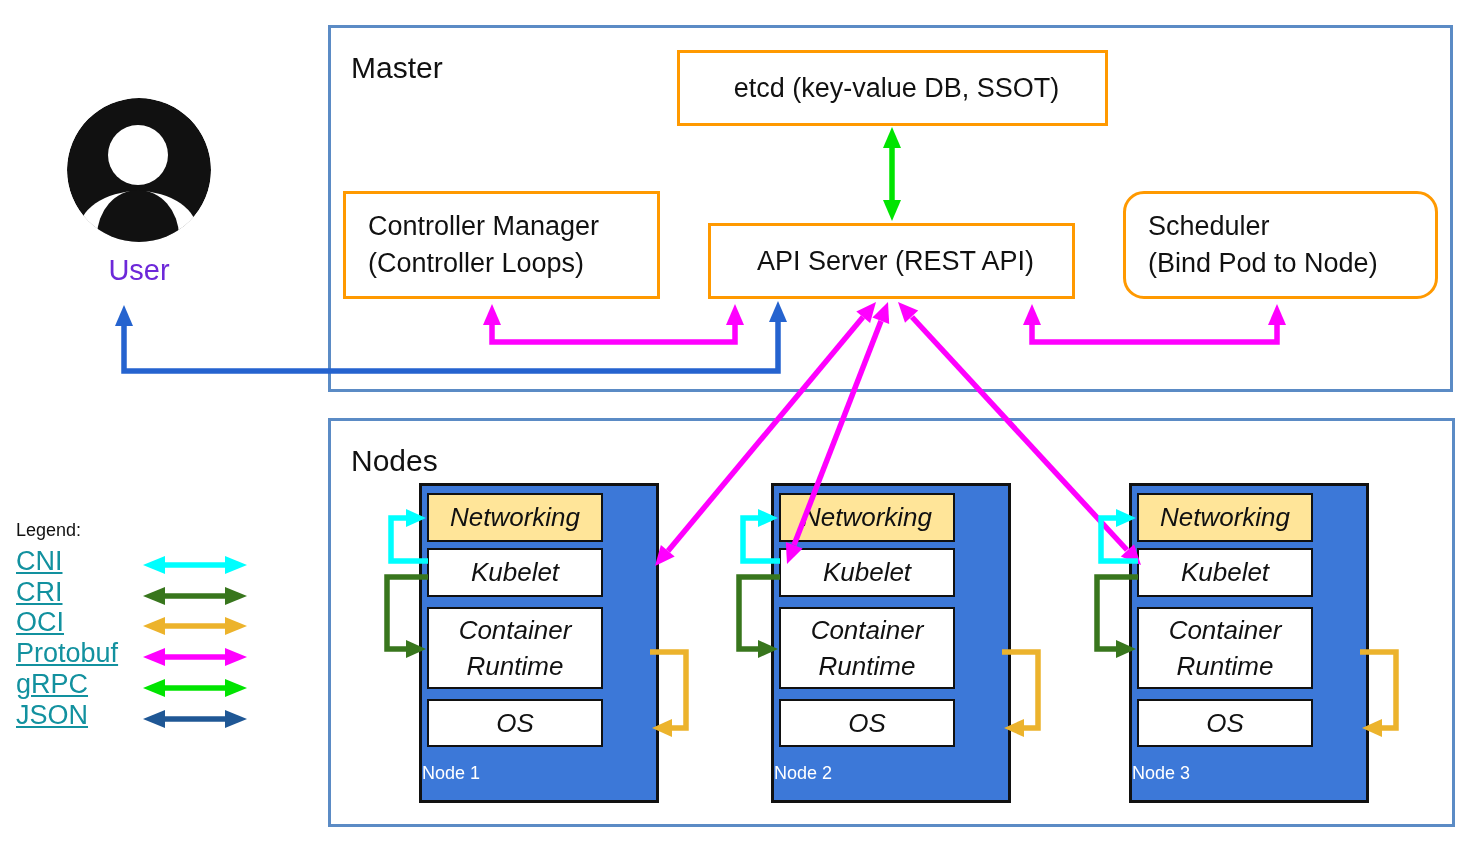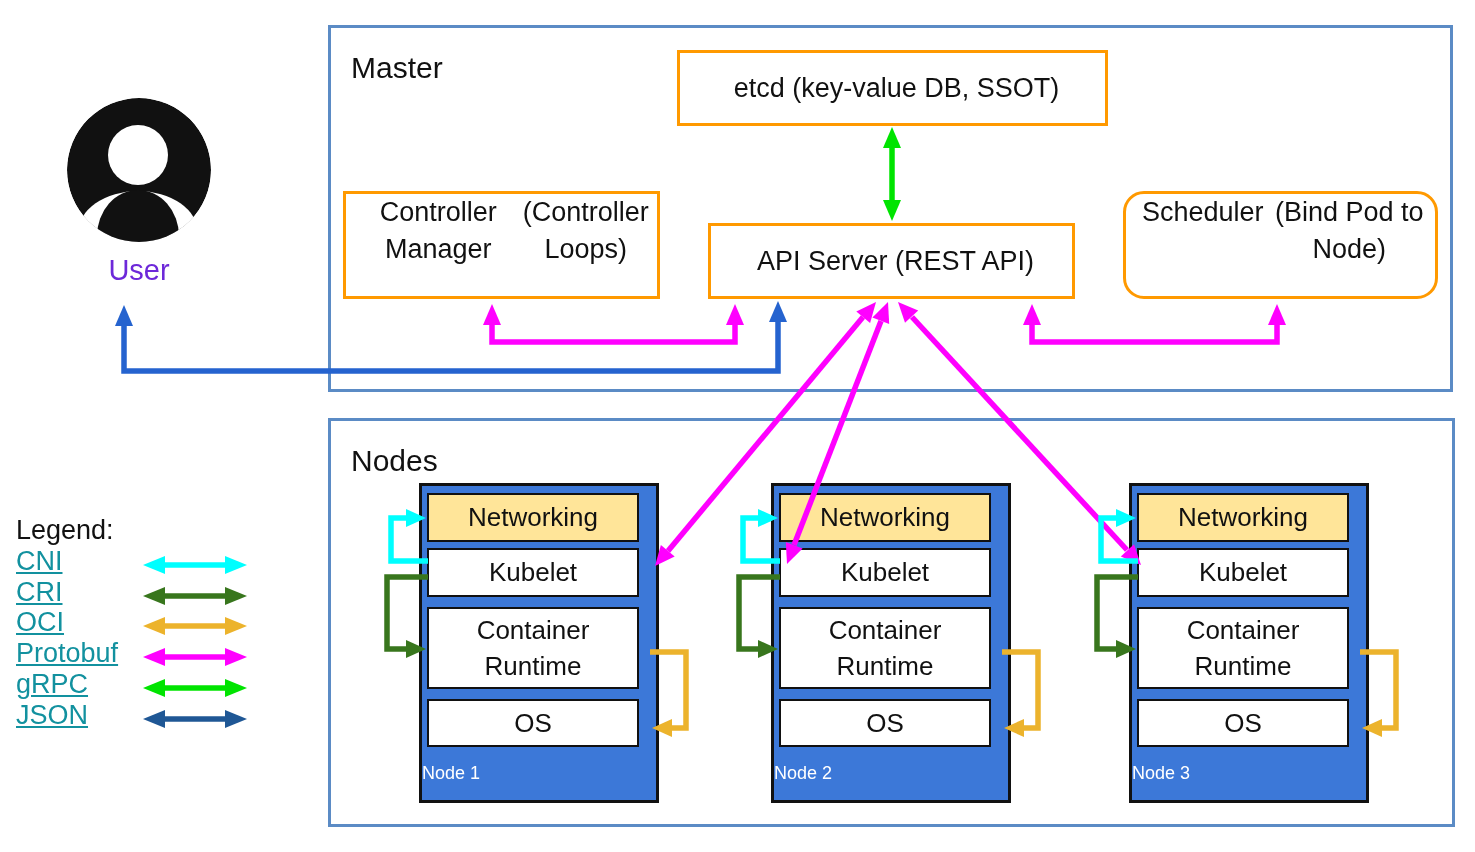--- a/index.html
+++ b/index.html
@@ -8,48 +8,48 @@
 
   
   .frame{position:absolute;border:3px solid var(--c-frame,#5b8bc5);background:transparent;box-sizing:border-box;}
   .frame-master{left:328px;top:25px;width:1125px;height:367px;}
   .frame-nodes{left:328px;top:418px;width:1127px;height:409px;}
   .frame-title{position:absolute;left:20px;top:24px;font-size:30px;line-height:32px;color:#111;}
 
   
   .obox{position:absolute;border:3px solid var(--c-box-border,#ff9900);background:#fff;box-sizing:border-box;
         font-size:27px;color:#111;display:flex;align-items:center;justify-content:center;text-align:center;padding-left:8px;}
-  .obox.left{justify-content:flex-start;text-align:center;padding-left:16px;flex-direction:row;align-items:flex-start;justify-content:center;line-height:37px;}
+  .obox.left{justify-content:flex-start;text-align:right;padding-left:22px;flex-direction:column;align-items:flex-start;justify-content:center;line-height:37px;}
   .obox-etcd{left:677px;top:50px;width:431px;height:76px;}
   .obox-api{left:708px;top:223px;width:367px;height:76px;}
   .obox-cm{left:343px;top:191px;width:317px;height:108px;}
   .obox-sched{left:1123px;top:191px;width:315px;height:108px;border-radius:21px;}
 
   
   .knode{position:absolute;top:483px;width:240px;height:320px;background:var(--c-node-fill,#3c78d8);
          border:3px solid var(--c-node-border,#111);box-sizing:border-box;}
-  .knode .layer{position:absolute;left:5px;width:212px;background:#fff;border:2px solid var(--c-node-border,#111);
+  .knode .layer{position:absolute;left:5px;width:176px;background:#fff;border:2px solid var(--c-node-border,#111);
          box-sizing:border-box;display:flex;align-items:center;justify-content:center;text-align:center;
-         font-size:26px;color:#111;}
+         font-size:26px;color:#111;font-style:italic;}
   .layer-networking{top:7px;height:49px;background:var(--c-networking-fill,#ffe599) !important;}
   .layer-kubelet{top:62px;height:49px;}
   .layer-runtime{top:121px;height:82px;line-height:36px;}
   .layer-runtime span{display:block;max-width:150px;}
   .layer-os{top:213px;height:48px;}
   .knode .nlabel{position:absolute;left:0;top:273px;width:100%;text-align:left;
          color:#fff;font-size:18px;line-height:28px;}
   .knode-1{left:419px;} .knode-2{left:771px;} .knode-3{left:1129px;}
 
   
   .user-icon{position:absolute;left:64px;top:98px;}
   .user-label{position:absolute;left:64px;top:254px;width:150px;text-align:center;font-size:29px;color:#6d28d9;}
 
   
   .legend{position:absolute;left:16px;top:514px;width:250px;}
-  .legend-title{font-size:27px;line-height:32px;color:#111;}
+  .legend-title{font-size:18px;line-height:32px;color:#111;}
   .legend-row{display:flex;align-items:flex-end;height:30.8px;}
   .legend-link{width:126px;font-size:27px;color:var(--c-link,#12919f);text-decoration:underline;cursor:pointer;}
   .legend-arrow{flex:0 0 auto;}
 
   
   .arrows{position:absolute;left:0;top:0;width:1475px;height:852px;pointer-events:none;z-index:5;}
   .shaft{stroke:currentColor;fill:none;stroke-width:5.5;stroke-linejoin:miter;}
   .head{fill:currentColor;stroke:none;}
   .c-cni{color:var(--c-cni,#00ffff);}
   .c-cri{color:var(--c-cri,#38761d);}

